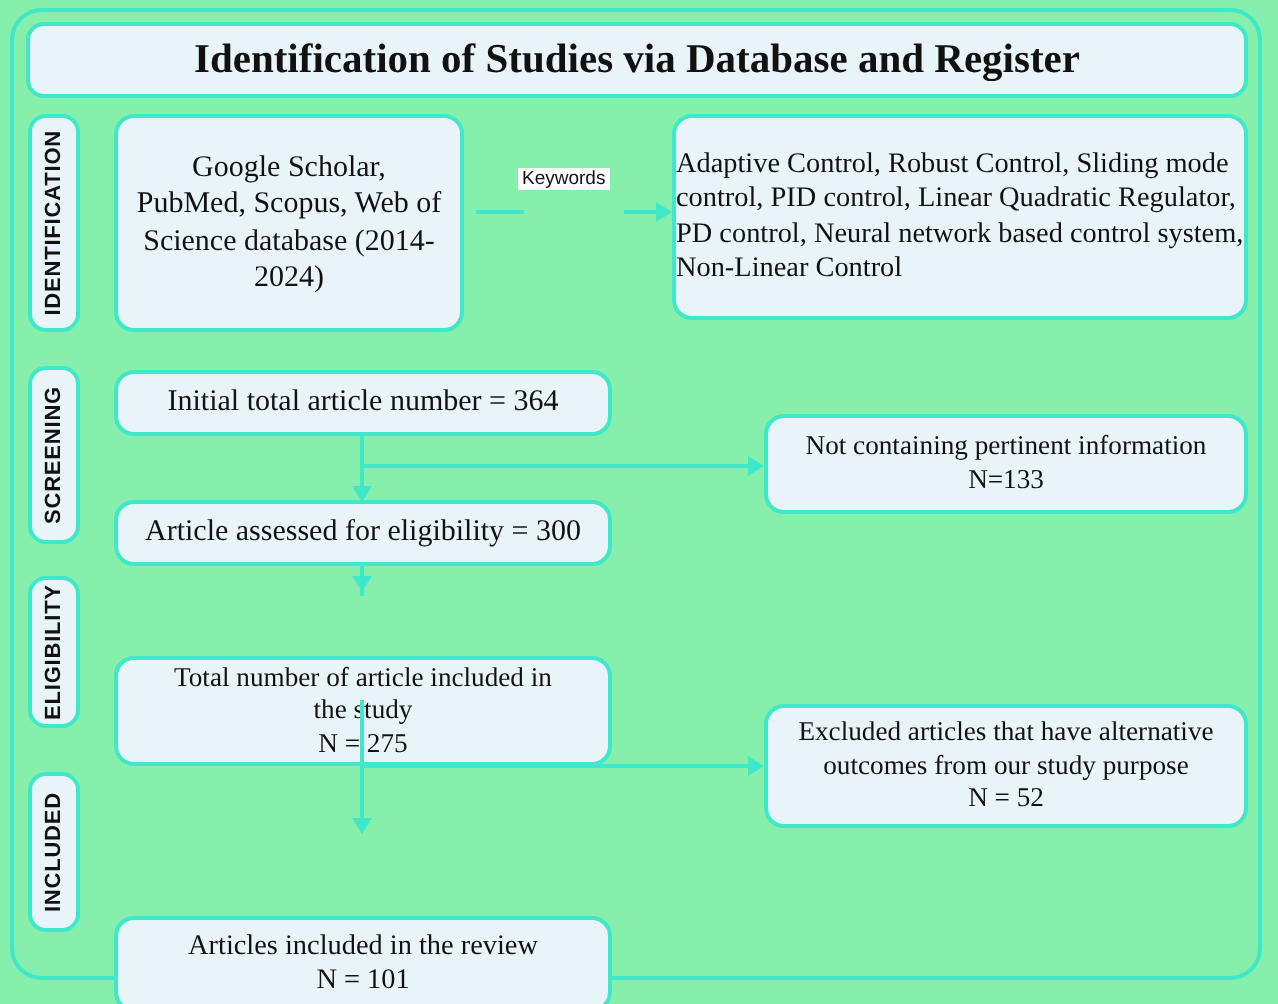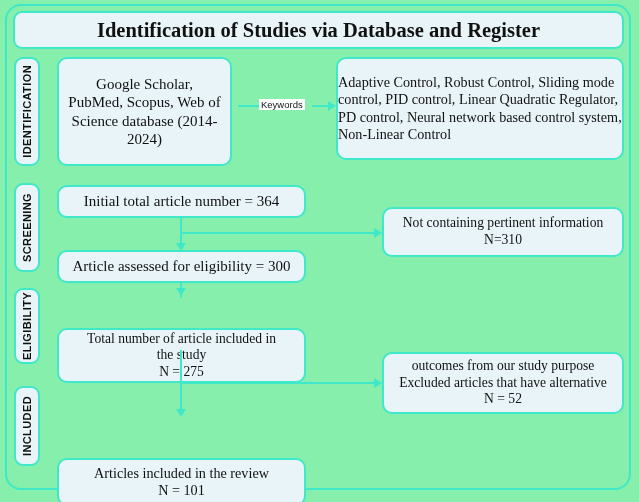--- a/index.html
+++ b/index.html
@@ -147,59 +147,59 @@
     <span>ELIGIBILITY</span>
   </div>
 
   <div class="side-label" style="left:14px; top:386px; height:80px;">
     <span>INCLUDED</span>
   </div>
 
   <div class="box fs15" style="left:57px; top:57px; width:175px; height:109px;">Google Scholar, PubMed, Scopus, Web of Science database (2014-2024)</div>
 
   <div class="conn h" style="left:238px; top:105px; width:24px;"></div>
-  <div class="keywords-label" style="left:259px; top:99px;">Keywords</div>
+  <div class="keywords-label" style="left:259px; top:84px;">Keywords</div>
   <div class="conn h" style="left:312px; top:105px; width:18px;"></div>
   <div class="arrow-head right" style="left:328px; top:101px;"></div>
 
   <div class="box left-align fs14" style="left:336px; top:57px; width:288px; height:103px; padding:4px 0;">Adaptive Control, Robust Control, Sliding mode control, PID control, Linear Quadratic Regulator, PD control, Neural network based control system, Non-Linear Control</div>
 
   <div class="box fs15" style="left:57px; top:185px; width:249px; height:33px;">Initial total article number = 364</div>
 
   <div class="conn v" style="left:180px; top:218px; height:29px;"></div>
   <div class="arrow-head down" style="left:176px; top:243px;"></div>
 
   <div class="conn h" style="left:181px; top:232px; width:197px;"></div>
   <div class="arrow-head right" style="left:374px; top:228px;"></div>
 
   <div class="box fs15" style="left:57px; top:250px; width:249px; height:33px;">Article assessed for eligibility = 300</div>
 
   <div class="box fs135" style="left:382px; top:207px; width:242px; height:50px; flex-direction:column;">
     <div>Not containing pertinent information</div>
-    <div>N=310</div>
+    <div>N=133</div>
   </div>
 
   <div class="conn v" style="left:180px; top:283px; height:15px;"></div>
   <div class="arrow-head down" style="left:176px; top:288px;"></div>
 
   <div class="box fs135" style="left:57px; top:295px; width:249px; height:55px; flex-direction:column;margin-top:33px;">
     <div>Total number of article included in</div>
     <div>the study</div>
     <div>N = 275</div>
   </div>
 
   <div class="conn v" style="left:180px; top:350px; height:63px;"></div>
   <div class="arrow-head down" style="left:176px; top:409px;"></div>
 
   <div class="conn h" style="left:181px; top:382px; width:197px;"></div>
   <div class="arrow-head right" style="left:374px; top:378px;"></div>
 
   <div class="box fs135" style="left:382px; top:352px; width:242px; height:62px; flex-direction:column;">
+    <div>Excluded articles that have alternative</div>
     <div>outcomes from our study purpose</div>
-    <div>Excluded articles that have alternative</div>
     <div>N = 52</div>
   </div>
 
   <div class="box fs14" style="left:57px; top:418px; width:249px; height:48px; flex-direction:column;margin-top:40px;">
     <div>Articles included in the review</div>
     <div>N = 101</div>
   </div>
 
 </div>
 

